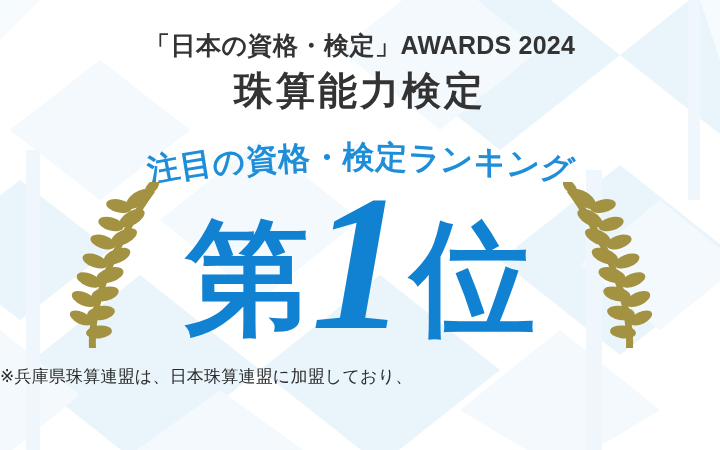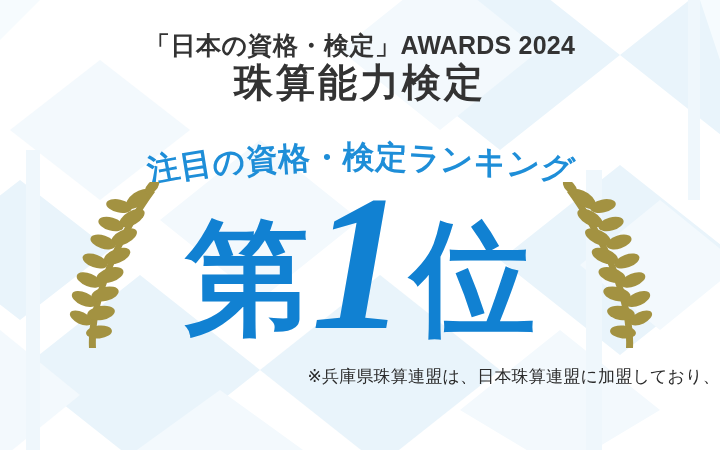--- a/index.html
+++ b/index.html
@@ -37,21 +37,21 @@
     color: #333333;
     letter-spacing: 0.5px;
     white-space: nowrap;
   }
   .award-line .awards-en {
     letter-spacing: 0.2px;
   }
 
   .exam-name {
     position: absolute;
-    top: 56px;
+    top: 64px;
     left: 0;
     width: 720px;
     text-align: center;
     z-index: 3;
     font-size: 39px;
     font-weight: bold;
     color: #333333;
     letter-spacing: 3px;
     white-space: nowrap;
   }
@@ -118,21 +118,21 @@
   }
   .laurel.left  { left: 62px;  top: 182px; }
   .laurel.right { left: 556px; top: 182px; }
 
   
   .footnote {
     position: absolute;
     top: 363px;
     left: 0;
     width: 720px;
-    text-align: right;
+    text-align: left;
     z-index: 3;
     font-size: 17px;
     line-height: 1.6;
     color: #2b2b2b;
     letter-spacing: 0.2px;
   }
   .footnote div { white-space: nowrap; }
 </style>
 </head>
 <body>

